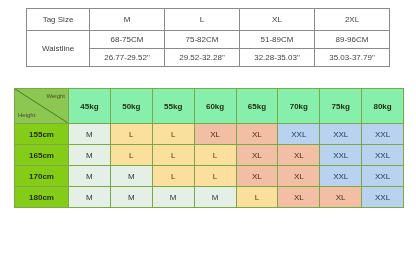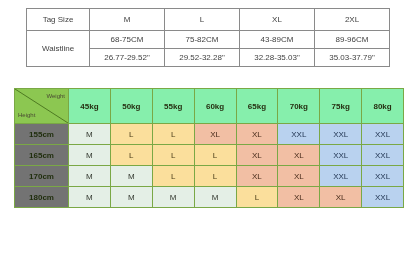--- a/index.html
+++ b/index.html
@@ -90,21 +90,21 @@
   }
 
   td.whead {
     background: #86efac;
     color: #263012;
     font-weight: bold;
     font-size: 8px;
     height: 34px;
   }
   td.hhead {
-    background: #737373;
+    background: #84cc16;
     color: #1f2d0c;
     font-weight: bold;
     font-size: 8px;
     height: 20px;
     width: 53px;
   }
 
   td.sM   { background: #e4efe6; color: #33382f; }
   td.sL   { background: #fbdf9c; color: #4a3c18; }
   td.sXL  { background: #f2bfa4; color: #4a2d1c; }
@@ -122,21 +122,21 @@
         <td class="label-col sz" rowspan="1">Tag Size</td>
         <td class="sz">M</td>
         <td class="sz">L</td>
         <td class="sz">XL</td>
         <td class="sz">2XL</td>
       </tr>
       <tr>
         <td class="label-col" rowspan="2">Waistline</td>
         <td class="val">68-75CM</td>
         <td class="val">75-82CM</td>
-        <td class="val">43-89CM</td>
+        <td class="val">51-89CM</td>
         <td class="val">89-96CM</td>
       </tr>
       <tr>
         <td class="val">26.77-29.52"</td>
         <td class="val">29.52-32.28"</td>
         <td class="val">32.28-35.03"</td>
         <td class="val">35.03-37.79"</td>
       </tr>
     </tbody>
   </table>

